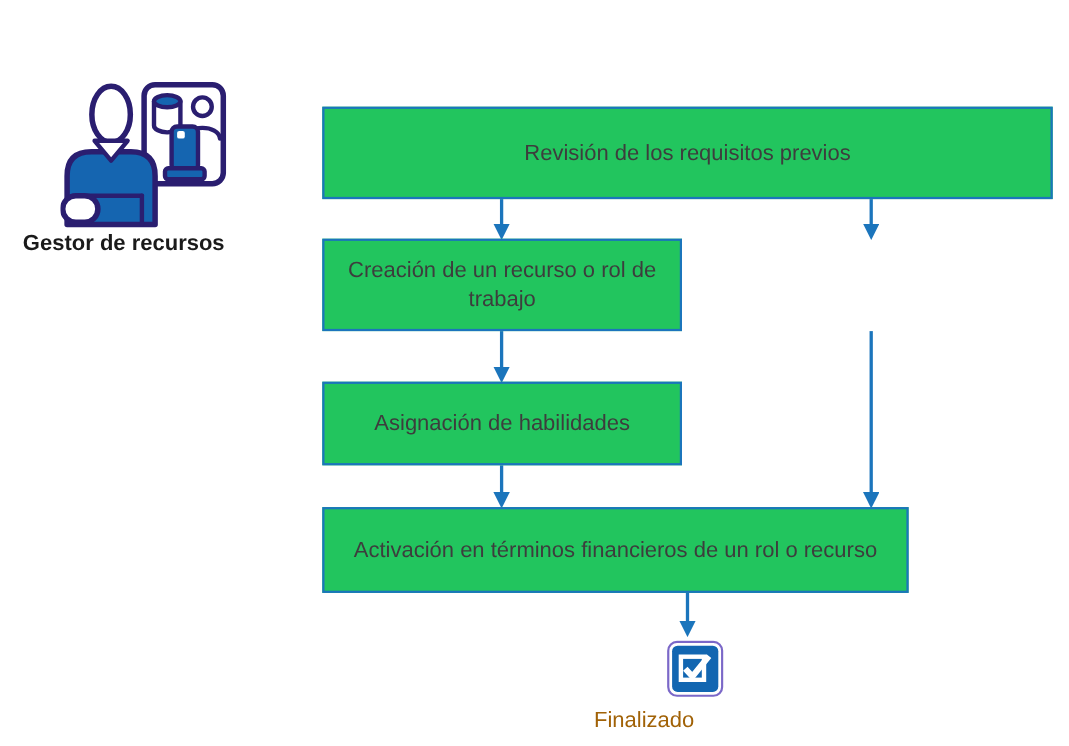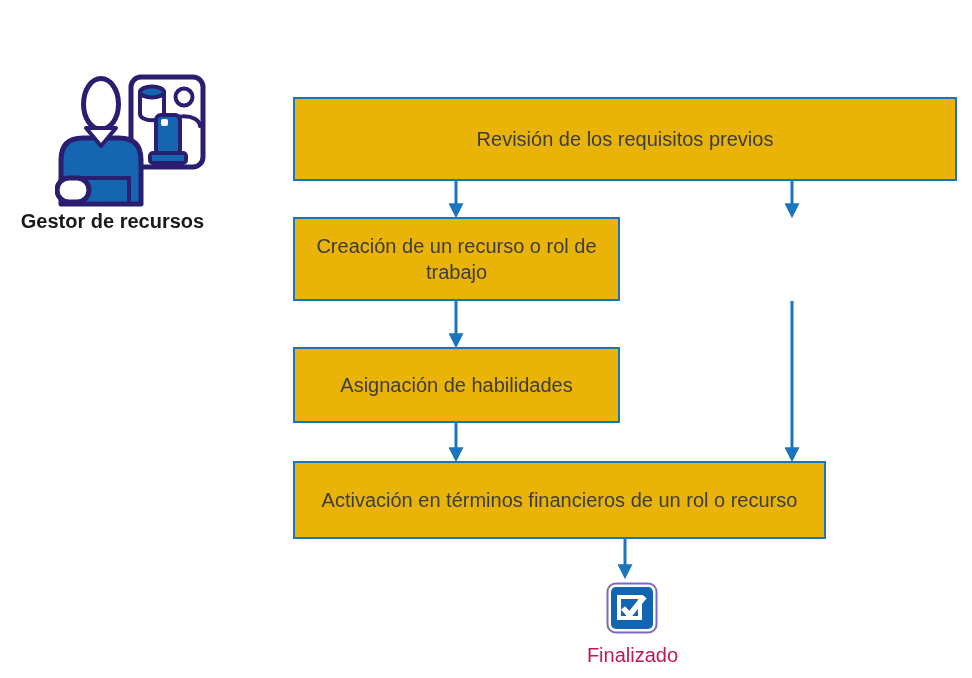--- a/index.html
+++ b/index.html
@@ -21,38 +21,38 @@
     text-align:center;font-size:25px;font-weight:bold;color:var(--title-text);
   }
 
   .actor-icon{position:absolute;left:55px;top:64px;width:205px;height:150px;}
   .actor-label{
     position:absolute;left:5px;top:210px;width:215px;text-align:center;
     font-size:20px;font-weight:bold;color:var(--title-text);
   }
 
   .node{
-    position:absolute;background:#eab308;border:2px solid var(--flow-blue);
+    position:absolute;background:#22c55e;border:2px solid var(--flow-blue);
     display:flex;align-items:center;justify-content:center;text-align:center;
     font-size:20px;color:var(--box-text);line-height:1.3;padding:4px 12px;z-index:2;
   }
   .node-review        {left:293px;top:97px; width:664px;height:84px;}
   .node-create-labor  {left:293px;top:217px;width:327px;height:84px;}
   .node-create-nonlabor{left:627px;top:217px;width:330px;height:84px;}
   .node-assign-skills {left:293px;top:347px;width:327px;height:76px;}
   .node-activate      {left:293px;top:461px;width:533px;height:78px;}
 
   .edges{position:absolute;left:0;top:0;width:972px;height:678px;z-index:1;}
   .edges line{stroke:var(--flow-blue);stroke-width:3;}
   .arrowhead{fill:var(--flow-blue);}
 
   .end-icon{position:absolute;left:606px;top:582px;width:52px;height:52px;z-index:2;}
   .end-label{
-    position:absolute;left:540px;top:644px;width:185px;text-align:center;
-    font-size:20px;color:#be185d;
+    position:absolute;left:540px;top:644px;width:185px;text-align:left;
+    font-size:20px;color:#a16207;
   }
 </style>
 </head>
 <body>
 
 <div class="canvas">
 
 
   <svg class="actor-icon" viewBox="0 0 205 150">
     <g stroke="var(--icon-outline)" fill="none" stroke-linejoin="round" stroke-linecap="round">

